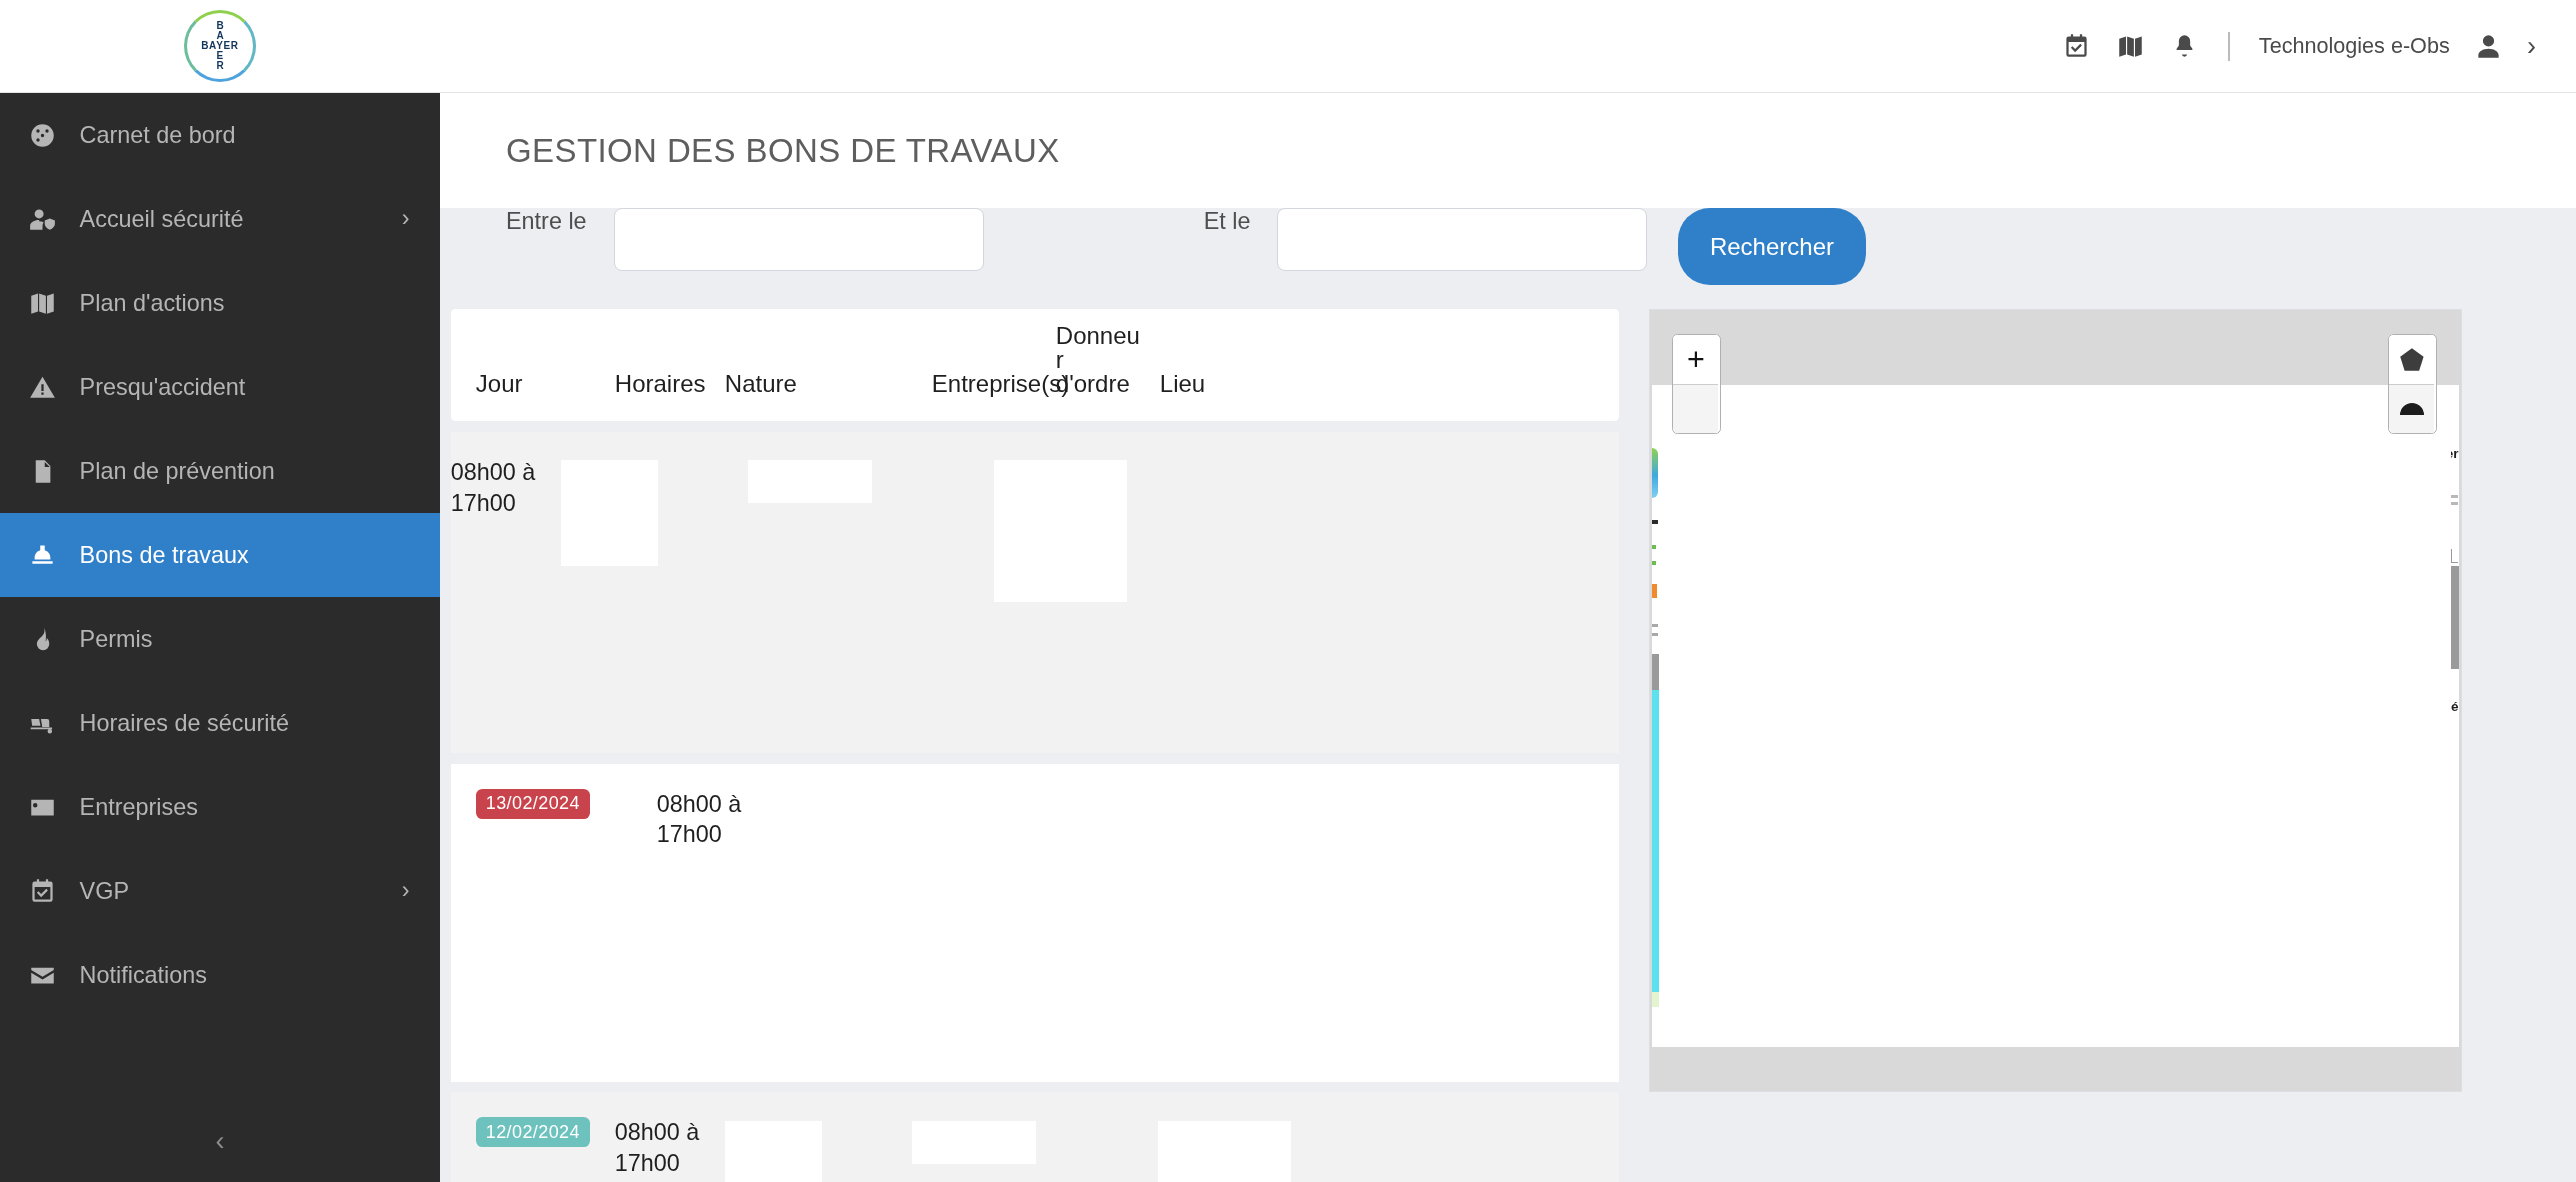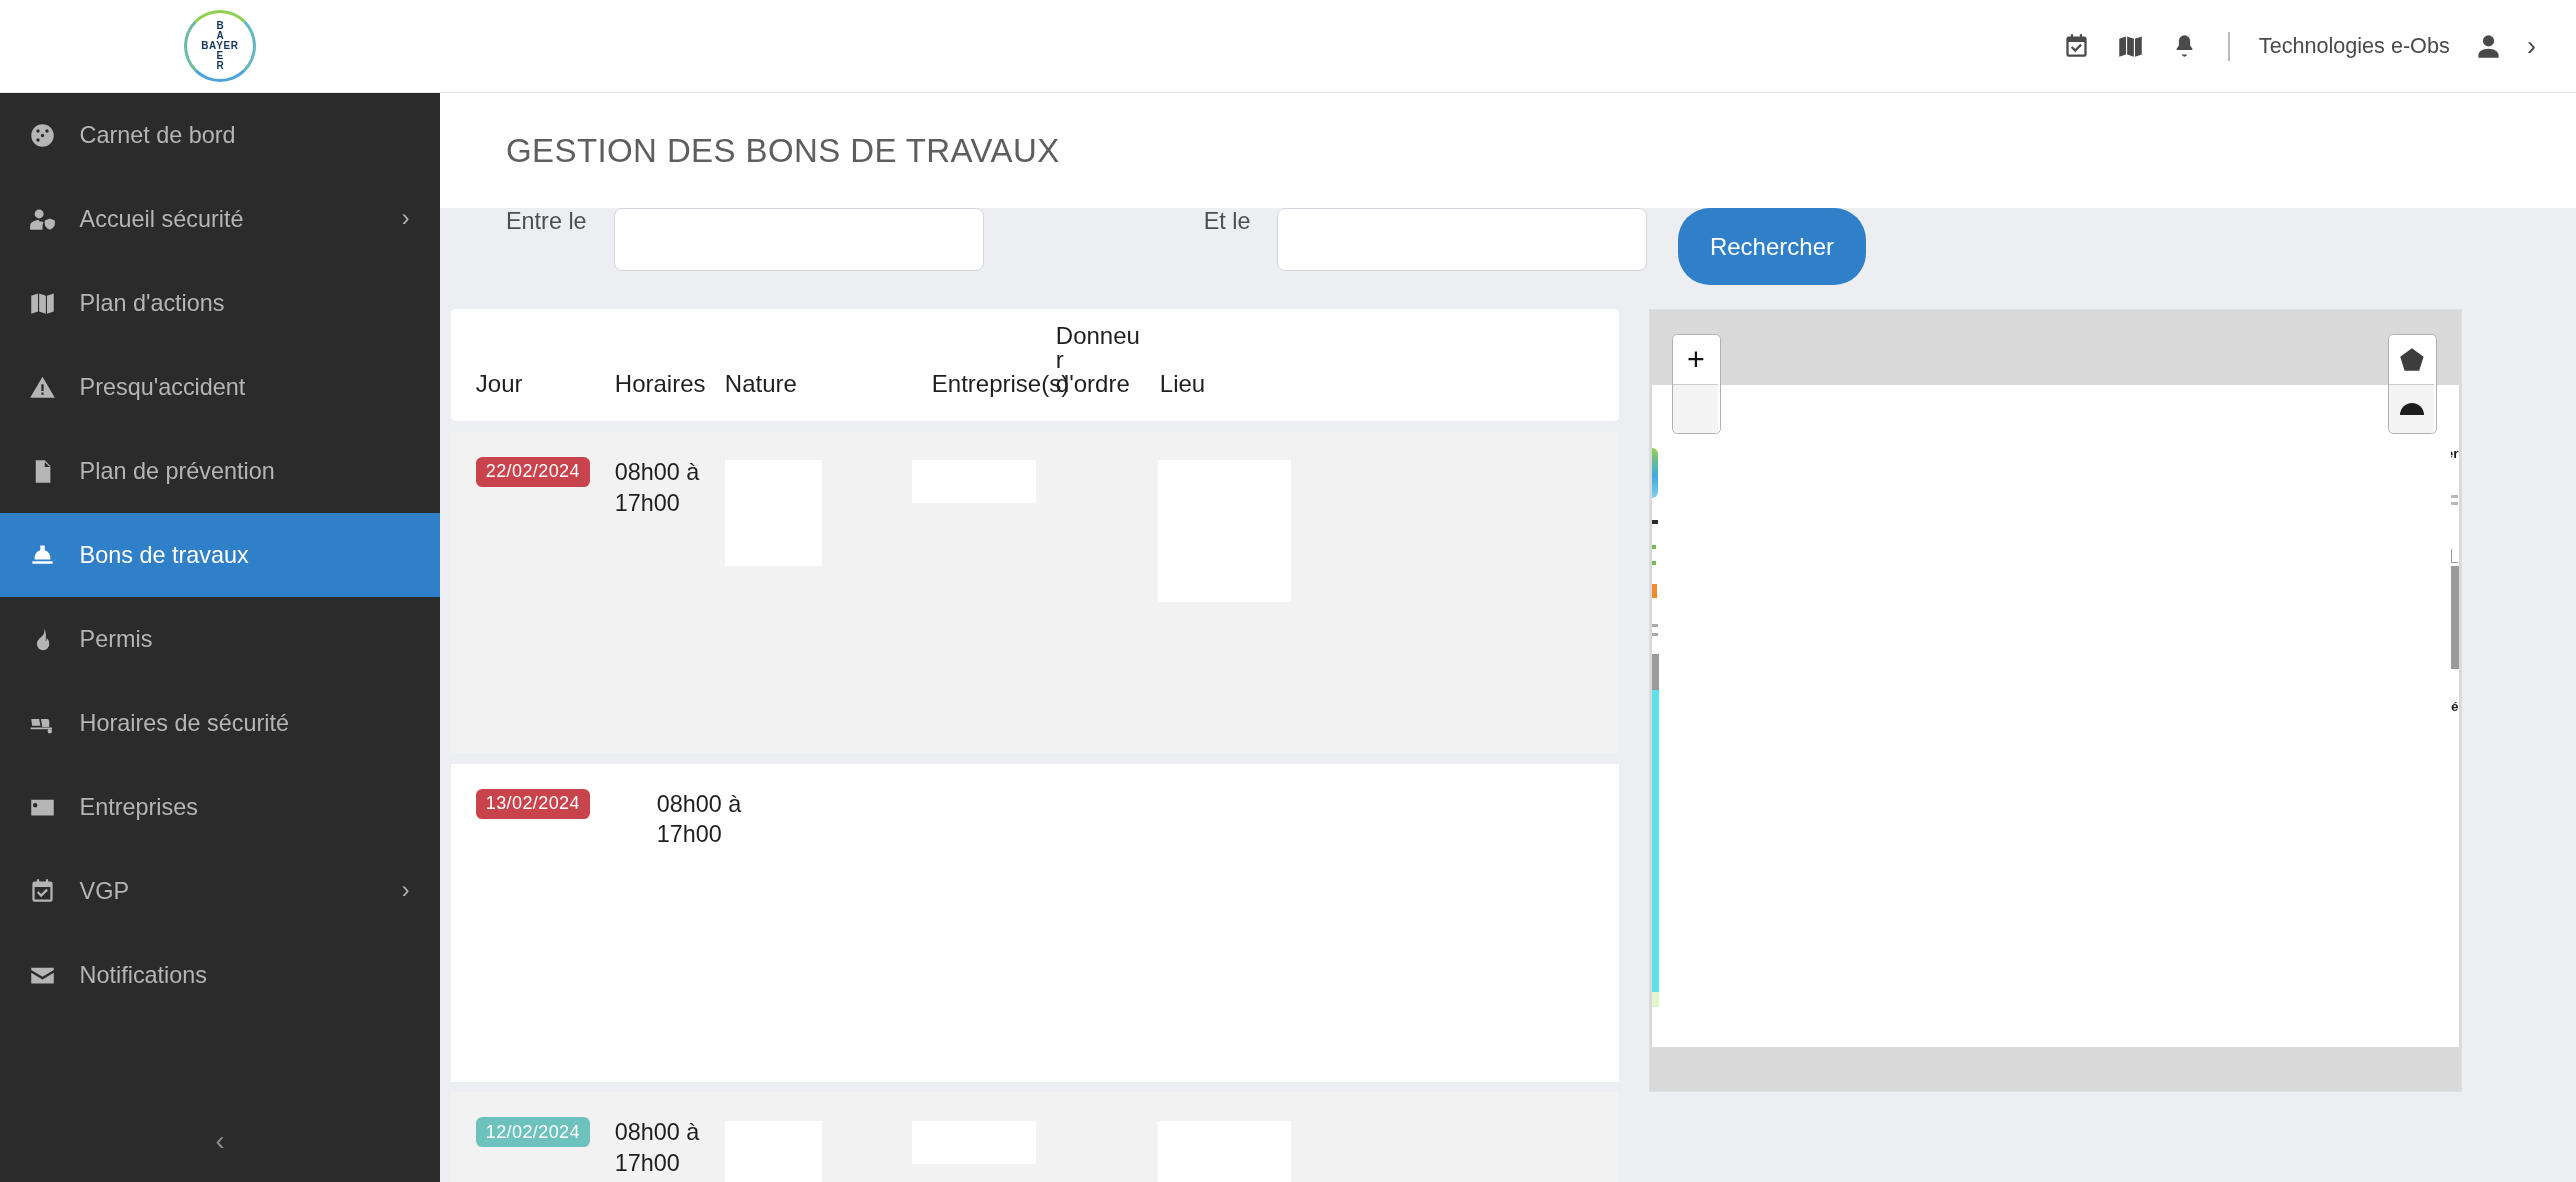--- a/index.html
+++ b/index.html
@@ -488,23 +488,20 @@
             <div>Donneu</div>
             <div>r d'ordre</div>
           </div>
           <div class="th c-lieu">Lieu</div>
         </div>
       </div>
 
       <div class="row-sep"></div>
 
       <div class="trow alt row-h1">
-        <div class="c-jour">
-          <span class="badge badge-red">22/02/2024</span>
-        </div>
         <div class="cell-time">08h00 à 17h00</div>
         <div class="ph ph-nature-1"></div>
         <div class="ph ph-ent-1"></div>
         <div class="ph ph-lieu-1"></div>
       </div>
 
       <div class="row-sep"></div>
 
       <div class="trow plain row-h2">
         <div class="c-jour">

